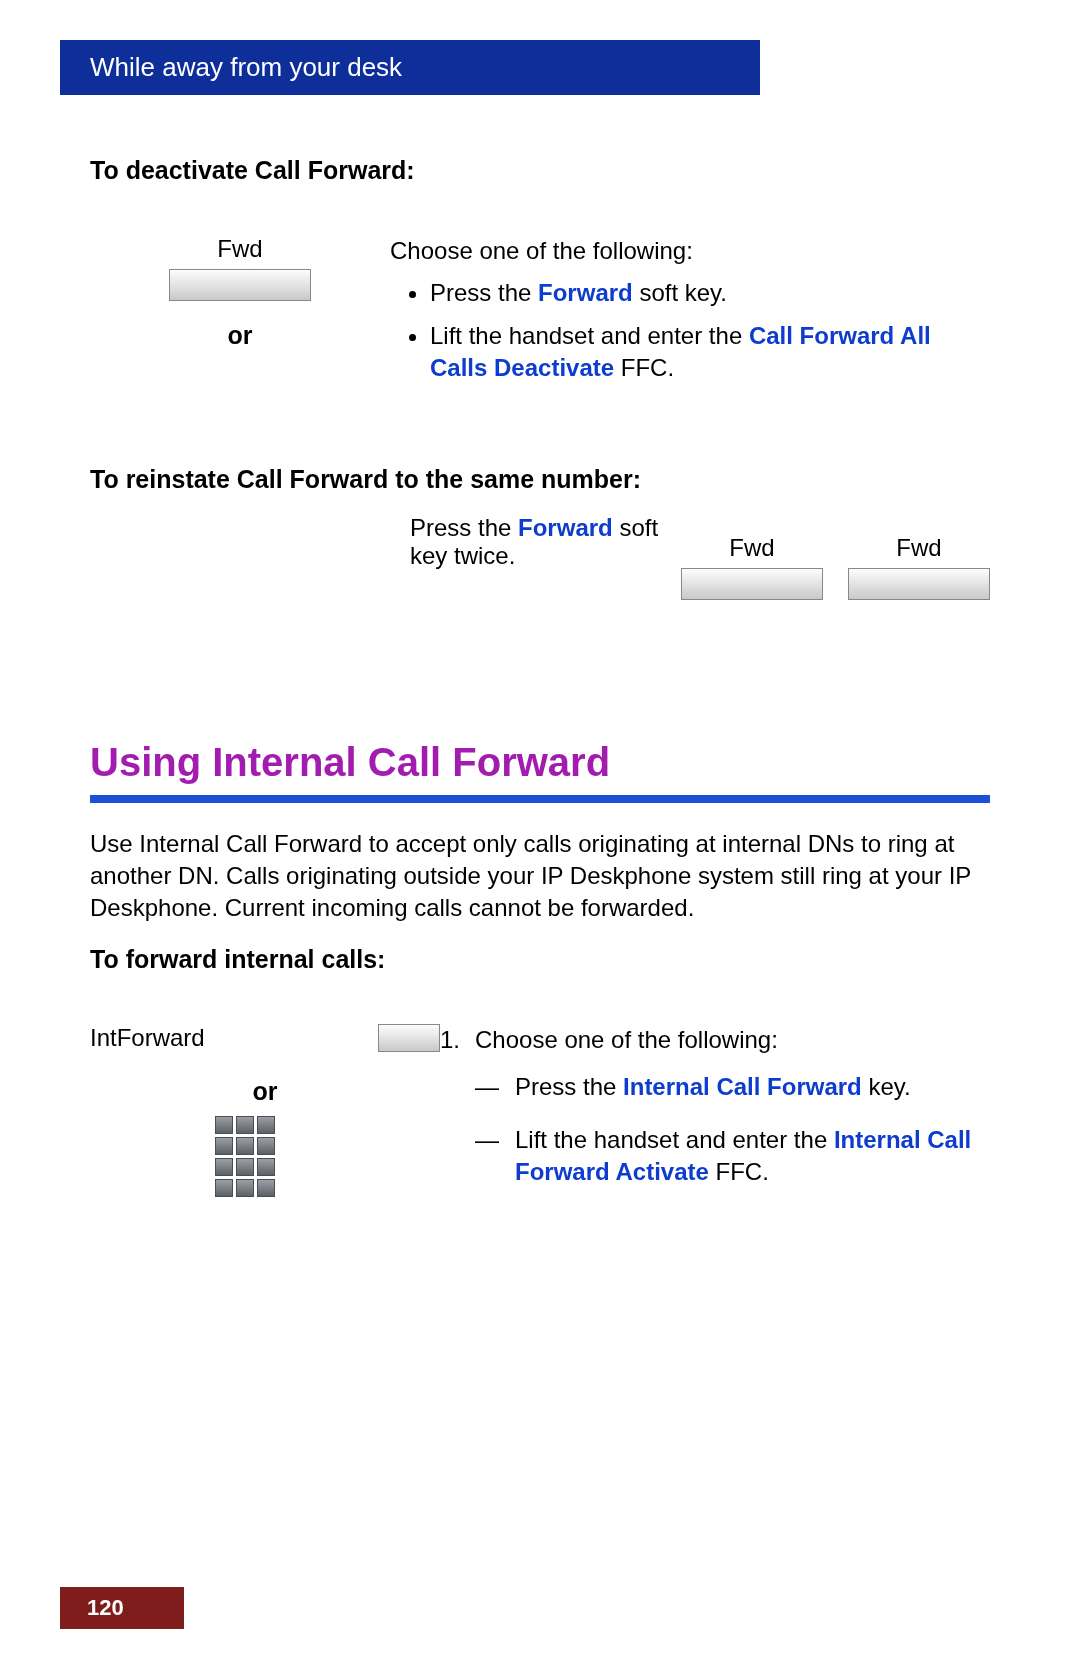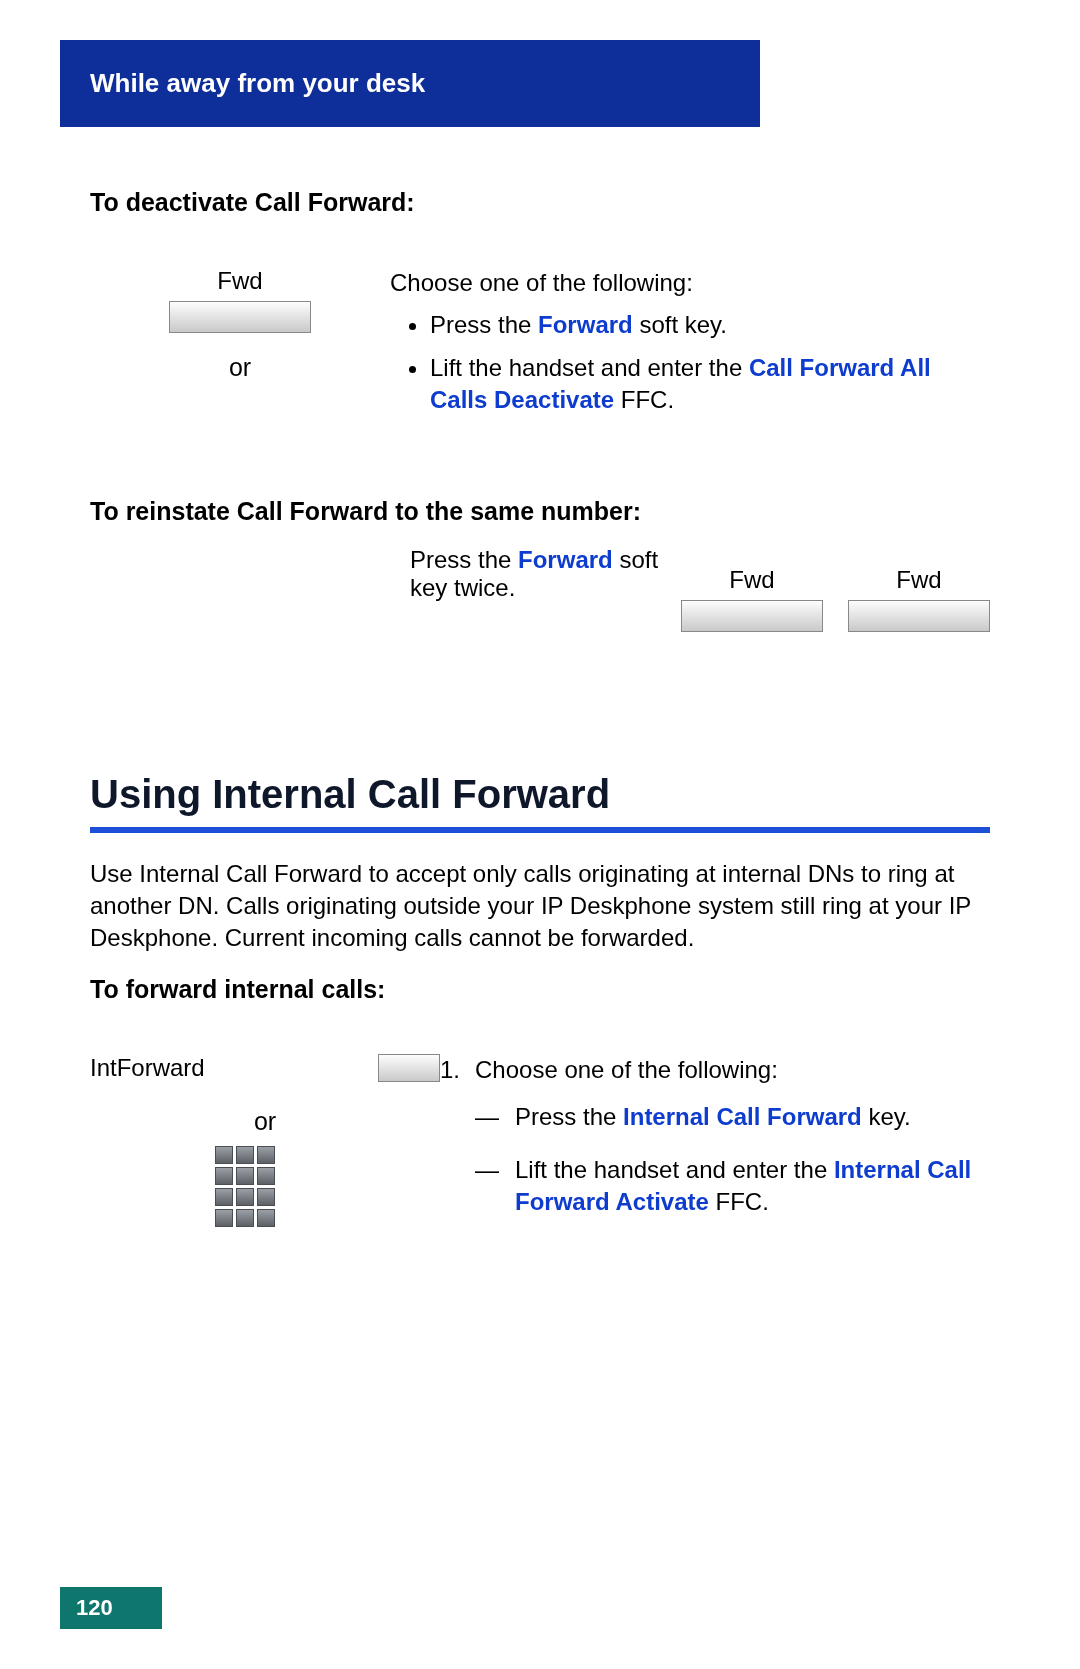--- a/index.html
+++ b/index.html
@@ -12,23 +12,23 @@
   .page {
     width: 1080px;
     height: 1669px;
     position: relative;
     padding: 0;
     box-sizing: border-box;
   }
   .header-bar {
     background: #0e2f9a;
     color: #fff;
-    font-weight: bold;
+    font-weight: normal;
     font-size: 26px;
-    padding: 28px 30px;
+    padding: 12px 30px;
     margin-left: 60px;
     margin-top: 40px;
     width: 700px;
     box-sizing: border-box;
   }
   .content {
     padding: 36px 90px 0 90px;
   }
   .sub-heading {
     font-weight: bold;
@@ -66,21 +66,21 @@
   .small-btn {
     width: 60px;
     height: 26px;
     background: linear-gradient(to bottom, #fdfdfd, #c9c9c9);
     border: 1px solid #888;
     display: inline-block;
     vertical-align: middle;
     margin-left: 15px;
   }
   .or-text {
-    font-weight: normal;
+    font-weight: bold;
     font-size: 25px;
     margin-top: 10px;
   }
   .bullet-list {
     margin: 10px 0 0 0;
     padding-left: 40px;
   }
   .bullet-list li {
     margin-bottom: 10px;
   }
@@ -91,24 +91,24 @@
   .two-keys {
     display: flex;
     gap: 25px;
     margin-left: 20px;
     margin-top: 20px;
   }
   .key-wrap {
     text-align: center;
   }
   .big-heading {
-    color: #0f172a;
+    color: #a21caf;
     font-size: 40px;
     font-weight: bold;
-    border-bottom: 6px solid #1d4ed8;
+    border-bottom: 8px solid #1d4ed8;
     padding-bottom: 10px;
     margin-top: 120px;
     margin-bottom: 25px;
   }
   .body-text {
     font-size: 24px;
     line-height: 1.35;
     margin-bottom: 10px;
   }
   .int-row .left-col {
@@ -127,25 +127,25 @@
     background: linear-gradient(to bottom, #9aa0a6, #5d6166);
     border: 1px solid #4a4d51;
   }
   .dash-list { list-style: none; padding-left: 30px; margin-top: 15px; }
   .dash-list li { position: relative; margin-bottom: 20px; padding-left: 10px; }
   .dash-list li::before { content: "—"; position: absolute; left: -30px; }
   .footer {
     position: absolute;
     left: 60px;
     bottom: 80px;
-    background: #0f766e;
+    background: #7f1d1d;
     color: #fff;
     font-weight: bold;
     font-size: 22px;
-    padding: 8px 16px;
+    padding: 8px 27px;
     width: 70px;
     text-align: left;
   }
   .int-left-top { display: flex; align-items: center; justify-content: space-between; }
   .int-label { font-size: 24px; }
 </style>
 </head>
 <body>
 
 <div class="page">

